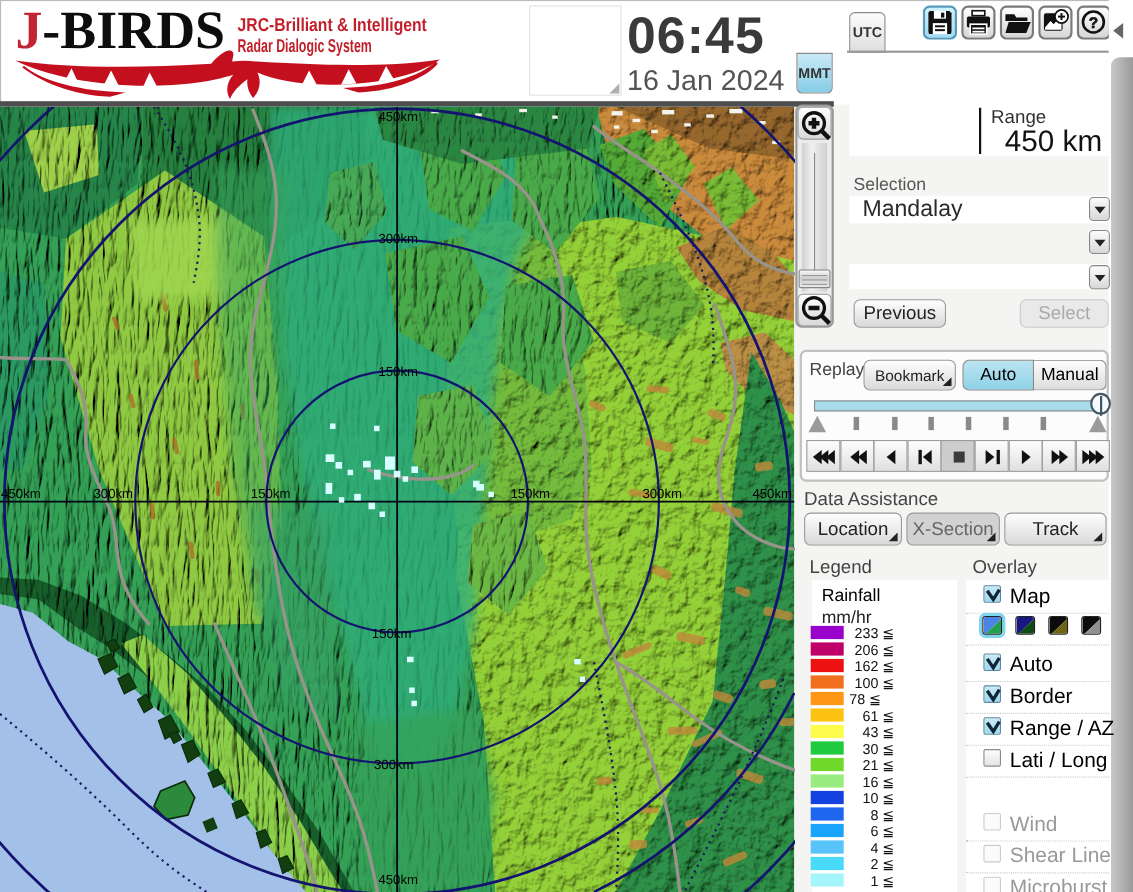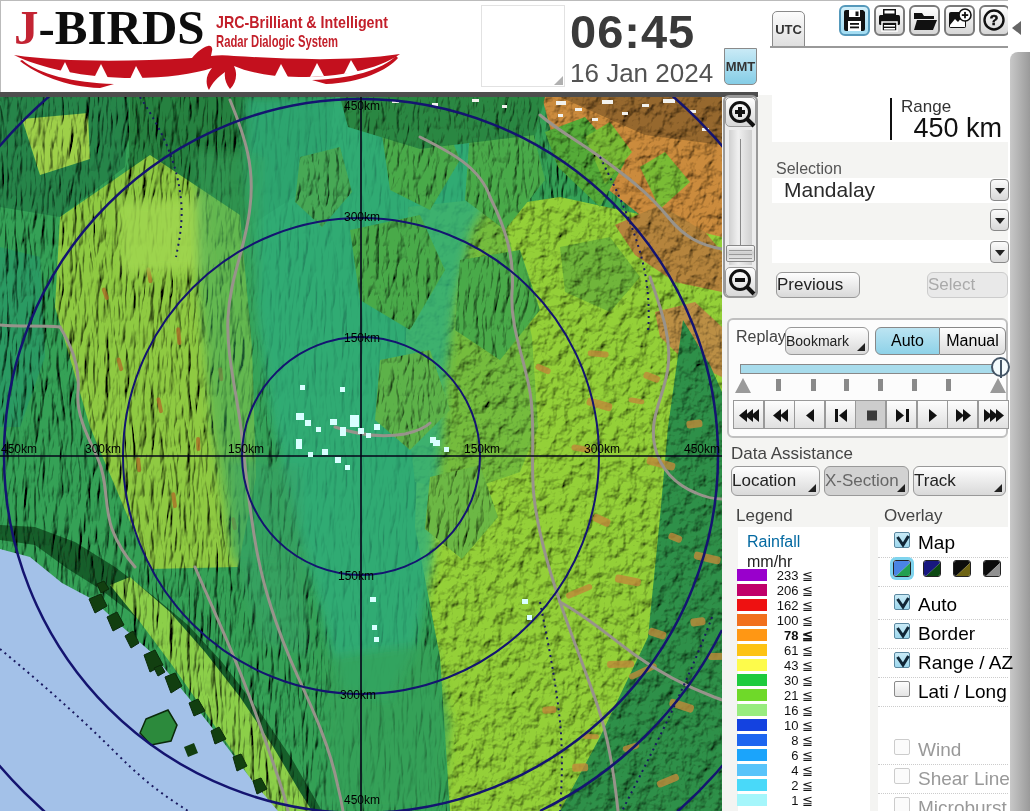--- a/index.html
+++ b/index.html
@@ -49,21 +49,21 @@
 #rangelbl { position:absolute; left:901px; top:97px; font-size:17px; color:#333; }
 #rangeval { position:absolute; right:28px; top:113px; font-size:27px; color:#111; }
 #sellbl { position:absolute; left:776px; top:160px; font-size:16px; color:#555; }
 .field { position:absolute; left:772px; width:236px; background:#fff; }
 .field span { position:absolute; left:12px; font-size:21px; color:#2a2a2a; }
 .drop { position:absolute; left:990px; width:19px; height:22px; border:1px solid #888;
   border-radius:4px; background:linear-gradient(#fbfbfb,#d8d8d8); }
 .drop:before { content:""; position:absolute; left:4px; top:8px; width:0; height:0;
   border-left:5px solid transparent; border-right:5px solid transparent; border-top:6px solid #222; }
 .btn { position:absolute; border:1px solid #999; border-radius:6px;
-  background:linear-gradient(#fefefe,#d9d9d9); color:#222; }
+  background:linear-gradient(#fefefe,#d9d9d9); text-align:center; color:#222; }
 .corner:after { content:""; position:absolute; right:3px; bottom:3px; width:0; height:0;
   border-left:8px solid transparent; border-bottom:8px solid #222; }
 
 #replaybox { position:absolute; left:727px; top:318px; width:281px; height:120px;
   background:#fcfcfc; border:2px solid #c0c0c0; border-radius:6px; }
 #replaylbl { position:absolute; left:7px; top:8px; font-size:16px; color:#444; }
 #bookmark { left:56px; top:7px; width:84px; height:28px; font-size:14px; line-height:26px; }
 #autobtn { position:absolute; left:146px; top:7px; width:65px; height:28px; border:1px solid #888;
   border-radius:6px 0 0 6px; background:linear-gradient(#bce4f2,#8ed2e8); font-size:16px; line-height:26px; text-align:center;}
 #manualbtn { position:absolute; left:211px; top:7px; width:66px; height:28px; border:1px solid #888; border-left:none;
@@ -81,21 +81,21 @@
 .pbtn svg { position:absolute; left:0; top:0; }
 
 #dalbl { position:absolute; left:731px; top:444px; font-size:17px; color:#444; }
 #locbtn { left:731px; top:466px; width:89px; height:30px; font-size:17px; line-height:28px;}
 #xsecbtn { left:824px; top:466px; width:85px; height:30px; font-size:17px; line-height:28px;
   background:#d2d2d2; color:#666; }
 #trackbtn { left:913px; top:466px; width:93px; height:30px; font-size:17px; line-height:28px;}
 
 #leglbl { position:absolute; left:736px; top:506px; font-size:17px; color:#444; }
 #legbox { position:absolute; left:738px; top:527px; width:132px; height:284px; background:#fff; }
-#legbox .t1 { position:absolute; left:9px; top:6px; font-size:16px; color:#0369a1; }
+#legbox .t1 { position:absolute; left:9px; top:6px; font-size:16px; color:#000000; }
 #legbox .t2 { position:absolute; left:9px; top:26px; font-size:16px; color:#222; }
 .sw { position:absolute; left:-1px; width:30px; height:12px; }
 .swl { position:absolute; width:55px; text-align:right; font-size:13px; color:#111; }
 
 #ovlbl { position:absolute; left:884px; top:506px; font-size:17px; color:#444; }
 #ovbox { position:absolute; left:878px; top:527px; width:130px; height:284px; background:#fff; }
 .ovrow { position:absolute; left:0; width:130px; height:29px; border-bottom:1px dotted #ccc; }
 .cb { position:absolute; left:16px; top:3px; width:16px; height:16px; border:1px solid #8a8a8a;
   border-radius:2px; background:linear-gradient(#fdfdfd,#e4e4e4); }
 .cb.on { background:linear-gradient(#c9eaf6,#9ed8ee); border-color:#5b88a0; }
@@ -529,21 +529,21 @@
     <div class="t2">mm/hr</div>
   <div class="sw" style="top: 42px; background: rgb(153, 0, 204);"></div>
       <div class="swl" style="top: 41px; left: 20px;">233 ≦</div>
       <div class="sw" style="top: 57px; background: rgb(192, 0, 106);"></div>
       <div class="swl" style="top: 56px; left: 20px;">206 ≦</div>
       <div class="sw" style="top: 72px; background: rgb(238, 17, 17);"></div>
       <div class="swl" style="top: 71px; left: 20px;">162 ≦</div>
       <div class="sw" style="top: 87px; background: rgb(241, 112, 29);"></div>
       <div class="swl" style="top: 86px; left: 20px;">100 ≦</div>
       <div class="sw" style="top: 102px; background: rgb(255, 151, 20);"></div>
-      <div class="swl" style="top: 101px; left: 20px; font-weight: bold;">78 ≦</div>
+      <div class="swl" style="top: 101px; left: 8px;">78 ≦</div>
       <div class="sw" style="top: 117px; background: rgb(253, 195, 19);"></div>
       <div class="swl" style="top: 116px; left: 20px;">61 ≦</div>
       <div class="sw" style="top: 132px; background: rgb(253, 251, 75);"></div>
       <div class="swl" style="top: 131px; left: 20px;">43 ≦</div>
       <div class="sw" style="top: 147px; background: rgb(30, 203, 62);"></div>
       <div class="swl" style="top: 146px; left: 20px;">30 ≦</div>
       <div class="sw" style="top: 162px; background: rgb(111, 217, 41);"></div>
       <div class="swl" style="top: 161px; left: 20px;">21 ≦</div>
       <div class="sw" style="top: 177px; background: rgb(152, 236, 127);"></div>
       <div class="swl" style="top: 176px; left: 20px;">16 ≦</div>

